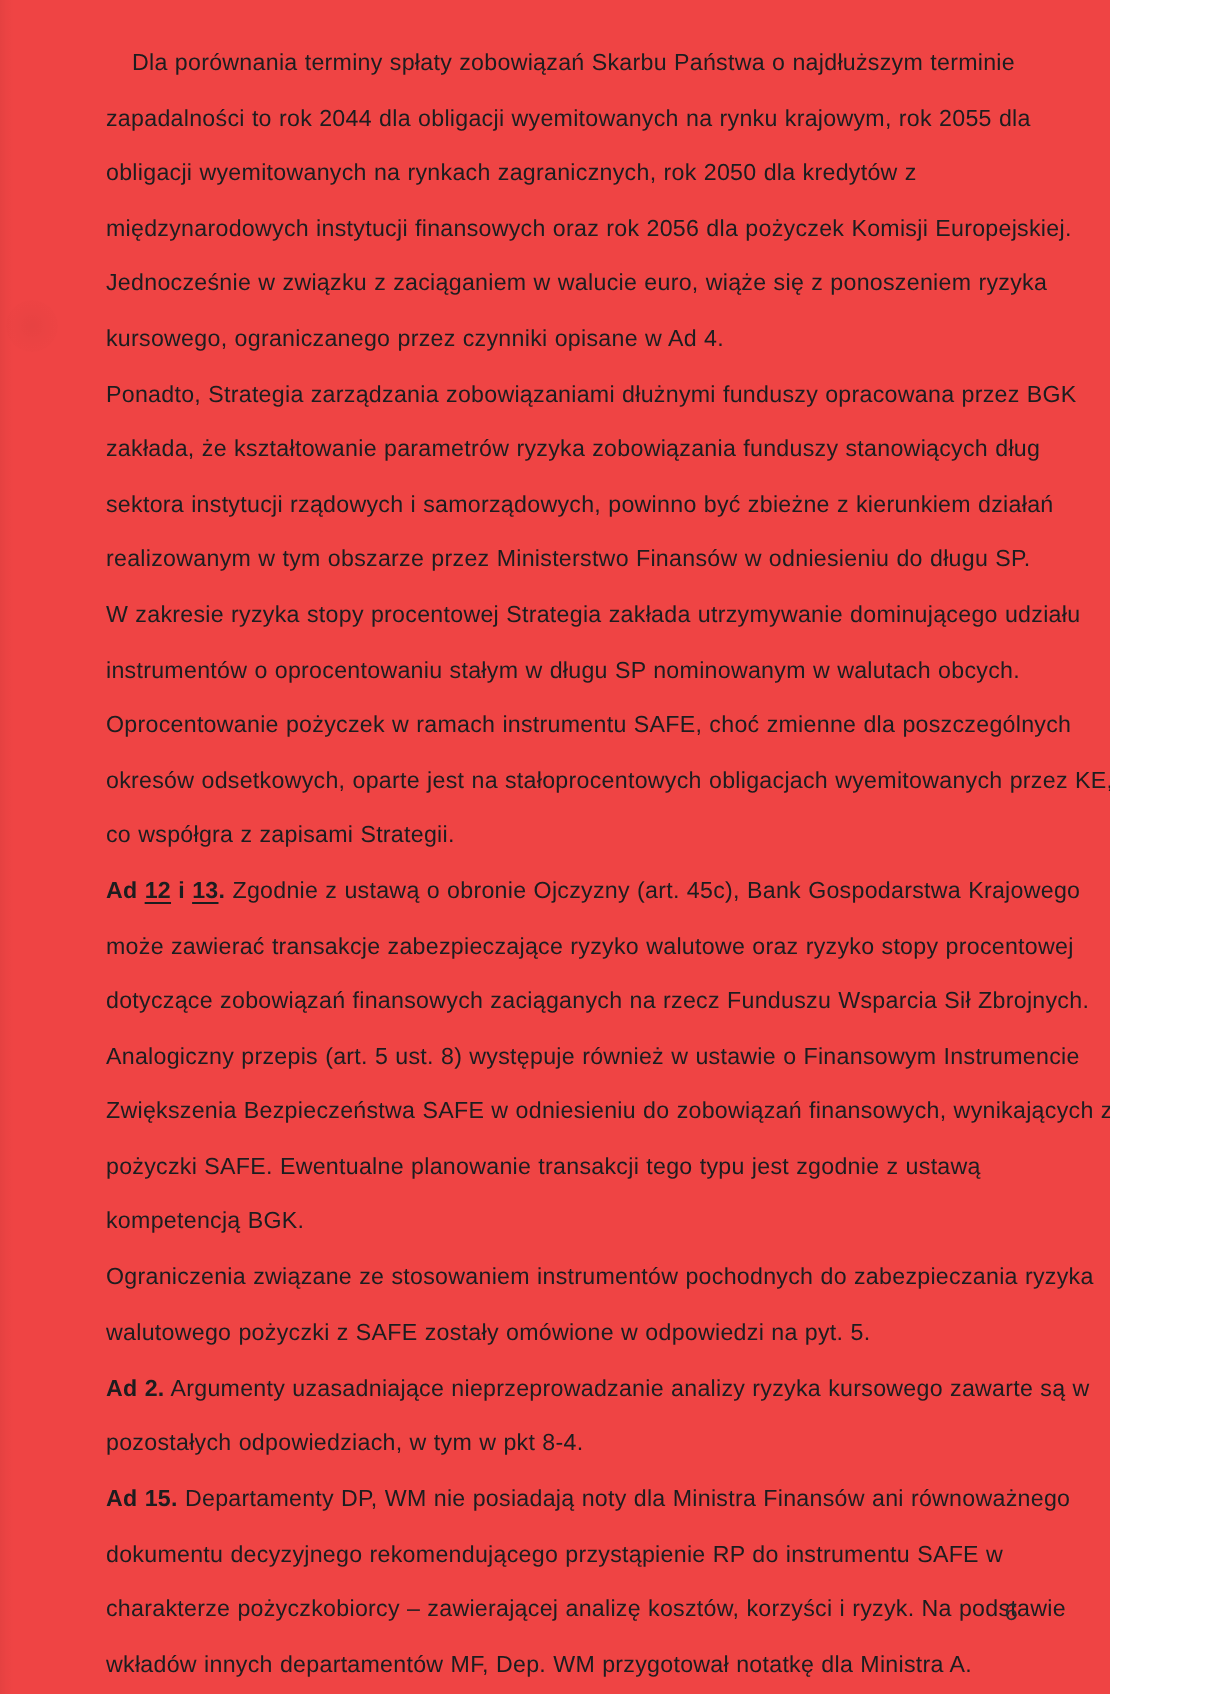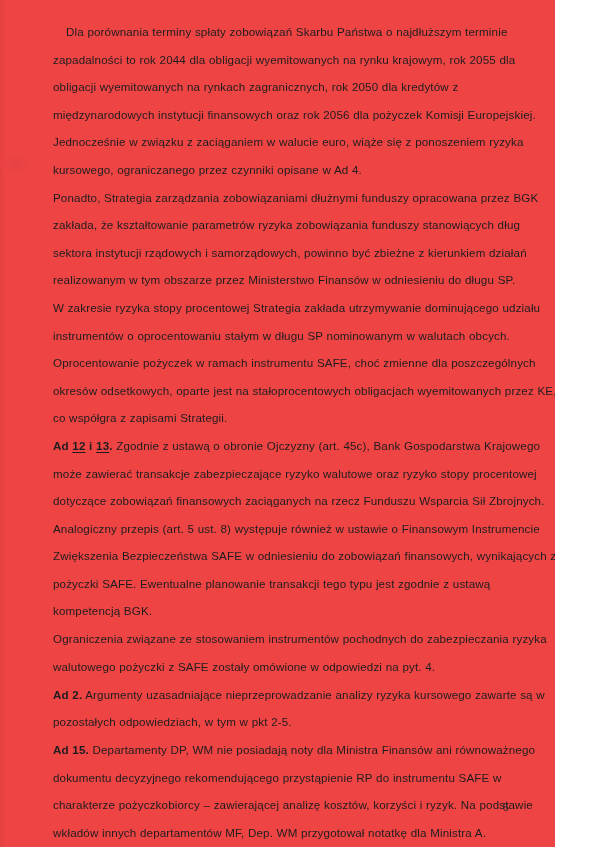--- a/index.html
+++ b/index.html
@@ -92,23 +92,23 @@
   <div class="body-text">
 
     <p class="para indent">Dla porównania terminy spłaty zobowiązań Skarbu Państwa o najdłuższym terminie zapadalności to rok 2044 dla obligacji wyemitowanych na rynku krajowym, rok 2055 dla obligacji wyemitowanych na rynkach zagranicznych, rok 2050 dla kredytów z międzynarodowych instytucji finansowych oraz rok 2056 dla pożyczek Komisji Europejskiej. Jednocześnie w związku z zaciąganiem w walucie euro, wiąże się z ponoszeniem ryzyka kursowego, ograniczanego przez czynniki opisane w Ad 4.</p>
 
     <p class="para">Ponadto, Strategia zarządzania zobowiązaniami dłużnymi funduszy opracowana przez BGK zakłada, że kształtowanie parametrów ryzyka zobowiązania funduszy stanowiących dług sektora instytucji rządowych i samorządowych, powinno być zbieżne z kierunkiem działań realizowanym w tym obszarze przez Ministerstwo Finansów w odniesieniu do długu SP.</p>
 
     <p class="para">W zakresie ryzyka stopy procentowej Strategia zakłada utrzymywanie dominującego udziału instrumentów o oprocentowaniu stałym w długu SP nominowanym w walutach obcych. Oprocentowanie pożyczek w ramach instrumentu SAFE, choć zmienne dla poszczególnych okresów odsetkowych, oparte jest na stałoprocentowych obligacjach wyemitowanych przez KE, co współgra z zapisami Strategii.</p>
 
     <p class="para"><span class="lead"><span>Ad </span><u>12</u><span> i </span><u>13</u><span>.</span></span><span> Zgodnie z ustawą o obronie Ojczyzny (art. 45c), Bank Gospodarstwa Krajowego może zawierać transakcje zabezpieczające ryzyko walutowe oraz ryzyko stopy procentowej dotyczące zobowiązań finansowych zaciąganych na rzecz Funduszu Wsparcia Sił Zbrojnych. Analogiczny przepis (art. 5 ust. 8) występuje również w ustawie o Finansowym Instrumencie Zwiększenia Bezpieczeństwa SAFE w odniesieniu do zobowiązań finansowych, wynikających z pożyczki SAFE. Ewentualne planowanie transakcji tego typu jest zgodnie z ustawą kompetencją BGK.</span></p>
 
-    <p class="para">Ograniczenia związane ze stosowaniem instrumentów pochodnych do zabezpieczania ryzyka walutowego pożyczki z SAFE zostały omówione w odpowiedzi na pyt. 4.</p>
+    <p class="para">Ograniczenia związane ze stosowaniem instrumentów pochodnych do zabezpieczania ryzyka walutowego pożyczki z SAFE zostały omówione w odpowiedzi na pyt. 5.</p>
 
-    <p class="para"><span class="lead">Ad 2.</span><span> Argumenty uzasadniające nieprzeprowadzanie analizy ryzyka kursowego zawarte są w pozostałych odpowiedziach, w tym w pkt 2-5.</span></p>
+    <p class="para"><span class="lead">Ad 2.</span><span> Argumenty uzasadniające nieprzeprowadzanie analizy ryzyka kursowego zawarte są w pozostałych odpowiedziach, w tym w pkt 8-4.</span></p>
 
     <p class="para"><span class="lead">Ad 15.</span><span> Departamenty DP, WM nie posiadają noty dla Ministra Finansów ani równoważnego dokumentu decyzyjnego rekomendującego przystąpienie RP do instrumentu SAFE w charakterze pożyczkobiorcy – zawierającej analizę kosztów, korzyści i ryzyk. Na podstawie wkładów innych departamentów MF, Dep. WM przygotował notatkę dla Ministra A. Domańskiego opisującą instrument pożyczkowy SAFE, w której znalazły się m.in. takie kwestie jak: co może być finansowane z pożyczki, warunki finansowe pożyczki, kryteria kwalifikowalności, potencjalne oszczędności dla Polski na koszcie finansowania w ramach SAFE w porównaniu do finansowania rynkowego, zwolnienie z VAT, model zaciągnięcia pożyczki. Notatka jest załączona w tej sprawie.</span></p>
 
   </div>
 
   <div class="page-number">6</div>
 
 </div>
 
 </body></html>

